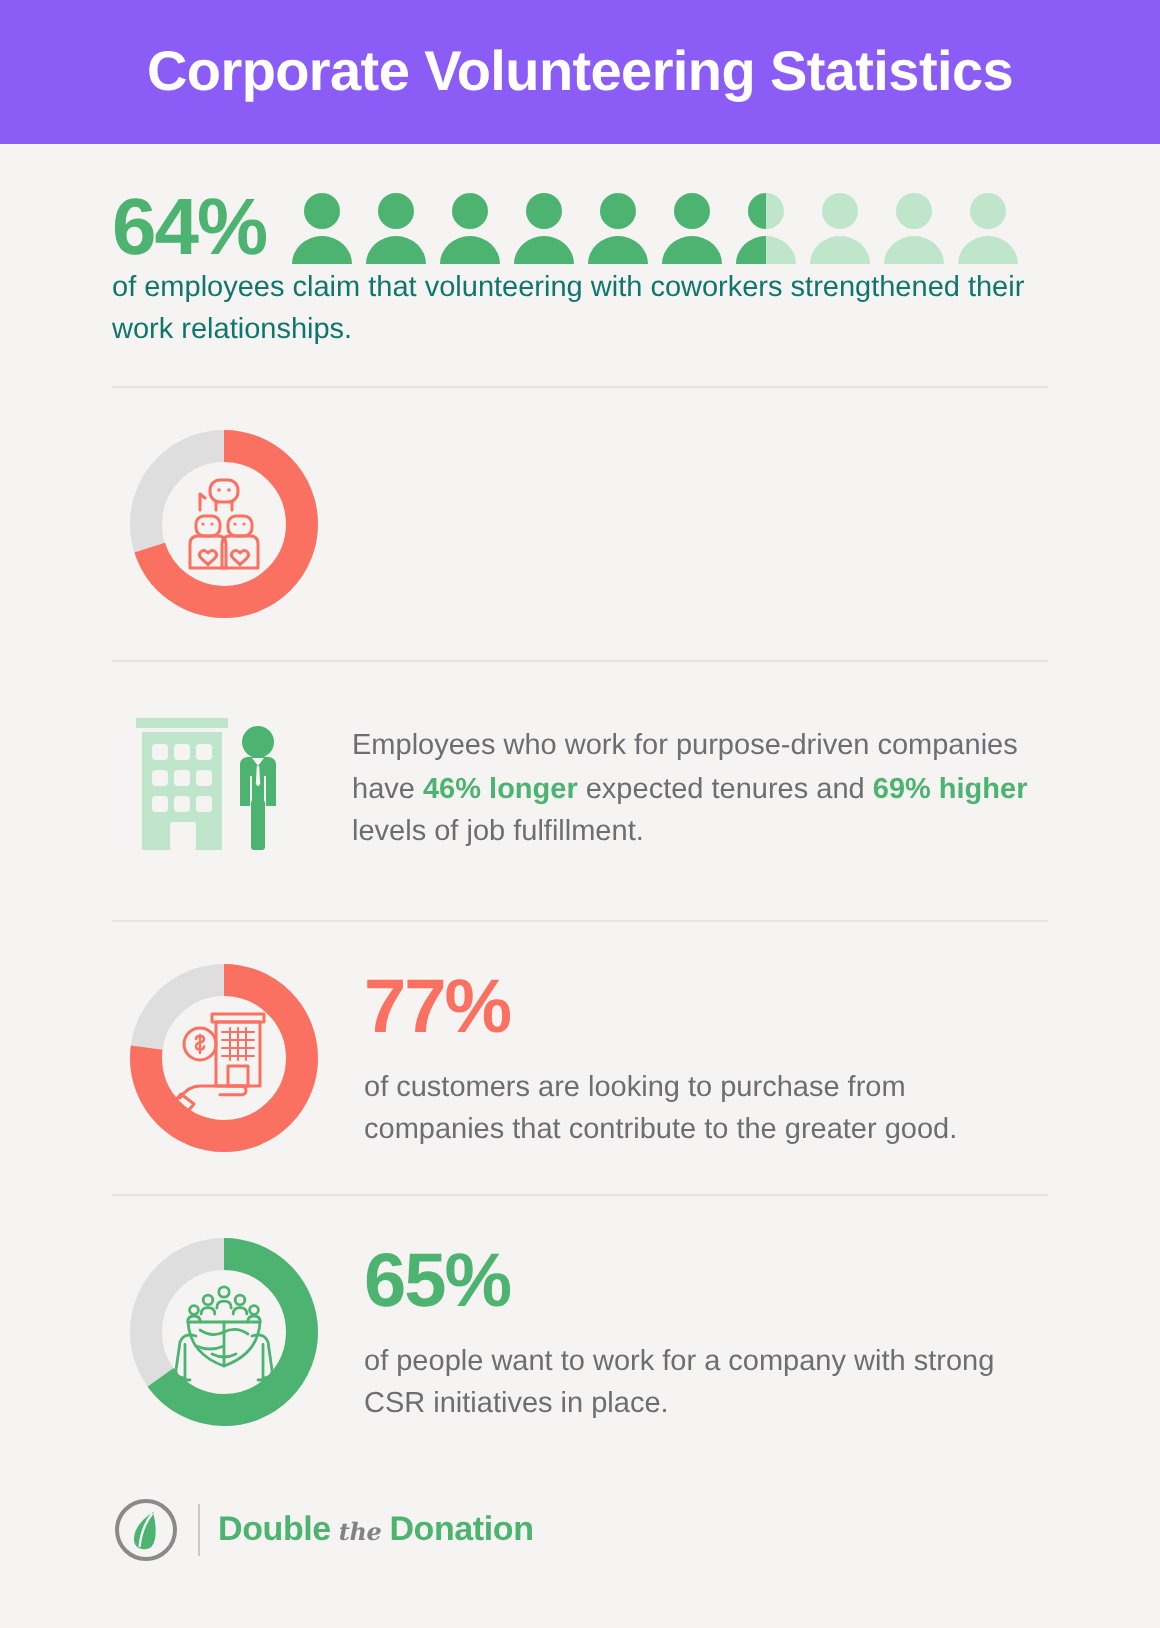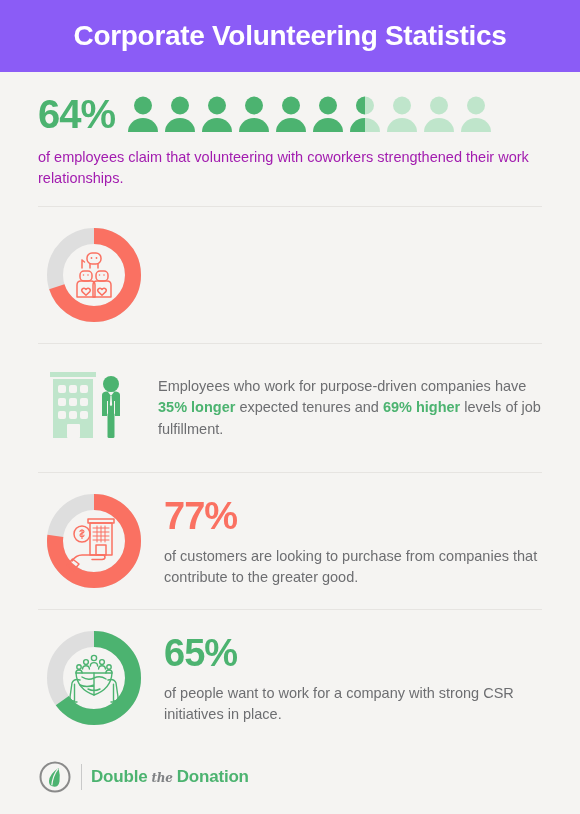--- a/index.html
+++ b/index.html
@@ -25,21 +25,21 @@
   }
   .header-title {
     color: #ffffff;
     font-size: 28px;
     font-weight: bold;
     letter-spacing: -0.3px;
   }
 
   
   .content {
-    padding: 0 38px;
+    padding: 0 56px;
   }
   .divider {
     height: 1px;
     background: #e6e4e1;
     margin: 0;
   }
 
   
   .sec1 {
     padding: 22px 0 18px 0;
@@ -56,22 +56,21 @@
     line-height: 1;
     letter-spacing: -1px;
     white-space: nowrap;
   }
   .people-row {
     display: flex;
     align-items: flex-end;
     gap: 5px;
   }
   .sec1-desc {
-    margin-top: 13px;
-    color: #a21caf;
+    color: #0f766e;
     font-size: 14.5px;
     line-height: 1.42;
   }
 
   
   .donut-sec {
     padding: 20px 0 20px 0;
     display: flex;
     align-items: flex-start;
     gap: 22px;
@@ -284,21 +283,21 @@
           <rect x="60.5" y="30" width="4" height="18" rx="1.5"></rect>
           <rect x="73.5" y="30" width="4" height="18" rx="1.5"></rect>
           <rect x="65.5" y="47" width="5.5" height="25" rx="1.5"></rect>
           <rect x="67" y="47" width="5.5" height="25" rx="1.5"></rect>
         </g>
         <path d="M66 26 l3 4 l3-4 Z" fill="#f5f4f2"></path>
         <path d="M68.4 30 l1.2 0 l0.5 9 l-1.1 1.2 l-1.1-1.2 Z" fill="#f5f4f2"></path>
       </svg>
     </div>
     <div class="sec3-text">
-      <span>Employees who work for purpose-driven companies have </span><span class="hl">35% longer</span><span> expected tenures and </span><span class="hl">69% higher</span><span> levels of job fulfillment.</span>
+      <span>Employees who work for purpose-driven companies have </span><span class="hl">46% longer</span><span> expected tenures and </span><span class="hl">69% higher</span><span> levels of job fulfillment.</span>
     </div>
   </div>
 
   <div class="divider"></div>
 
   <div class="donut-sec">
     <div class="donut-wrap">
       <svg width="96" height="96" viewBox="0 0 96 96">
         <circle cx="48" cy="48" r="39" fill="none" stroke="#dedede" stroke-width="16"></circle>
         <circle cx="48" cy="48" r="39" fill="none" stroke="#fa7162" stroke-width="16" stroke-dasharray="188.7 245.0" transform="rotate(-90 48 48)"></circle>

